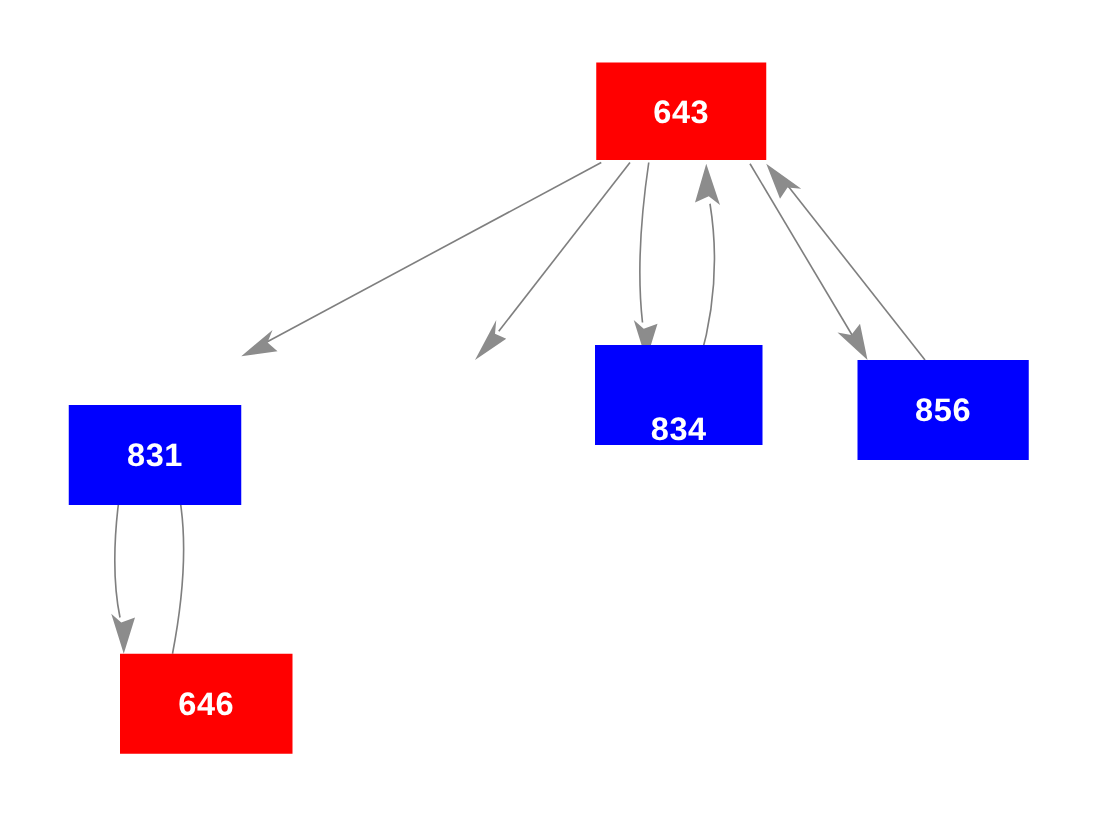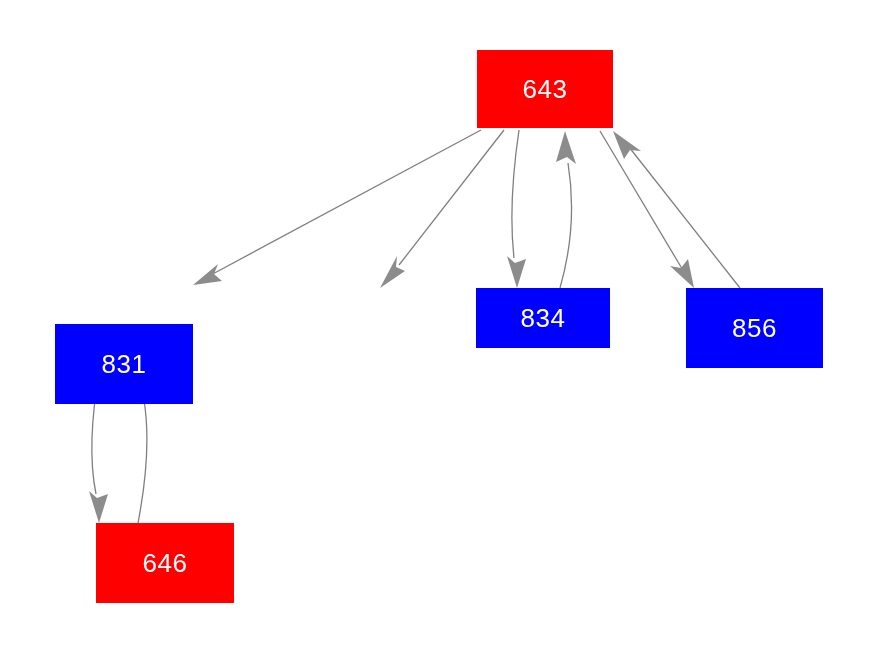--- a/index.html
+++ b/index.html
@@ -26,21 +26,21 @@
     height: 656px;
   }
   .node {
     position: absolute;
     display: flex;
     align-items: center;
     justify-content: center;
     color: #ffffff;
     font-family: "Liberation Sans", sans-serif;
     font-size: 26px;
-    font-weight: normal;
+    font-weight: bold;
     line-height: 1;
     letter-spacing: 0.5px;
     box-sizing: border-box;
     user-select: none;
   }
   .node-label {
     pointer-events: none;
   }
 </style>
 </head>
@@ -94,21 +94,21 @@
 
   <div class="node" style="left:477px; top:50px; width:136px; height:78px; background:#ff0000;">
     <span class="node-label">643</span>
   </div>
 
   <div class="node" style="left:55px; top:288px; width:138px; height:80px; background:#0000ff;margin-top:36px;">
     <span class="node-label">831</span>
   </div>
 
 
-  <div class="node" style="left:476px; top:288px; width:134px; height:60px; background:#0000ff;">
+  <div class="node" style="left:476px; top:276px; width:134px; height:80px; background:#0000ff;align-items:flex-end;">
     <span class="node-label">834</span>
   </div>
 
   <div class="node" style="left:686px; top:288px; width:137px; height:80px; background:#0000ff;">
     <span class="node-label">856</span>
   </div>
 
   <div class="node" style="left:55px; top:523px; width:138px; height:80px; background:#ff0000;margin-left:41px;">
     <span class="node-label">646</span>
   </div>

